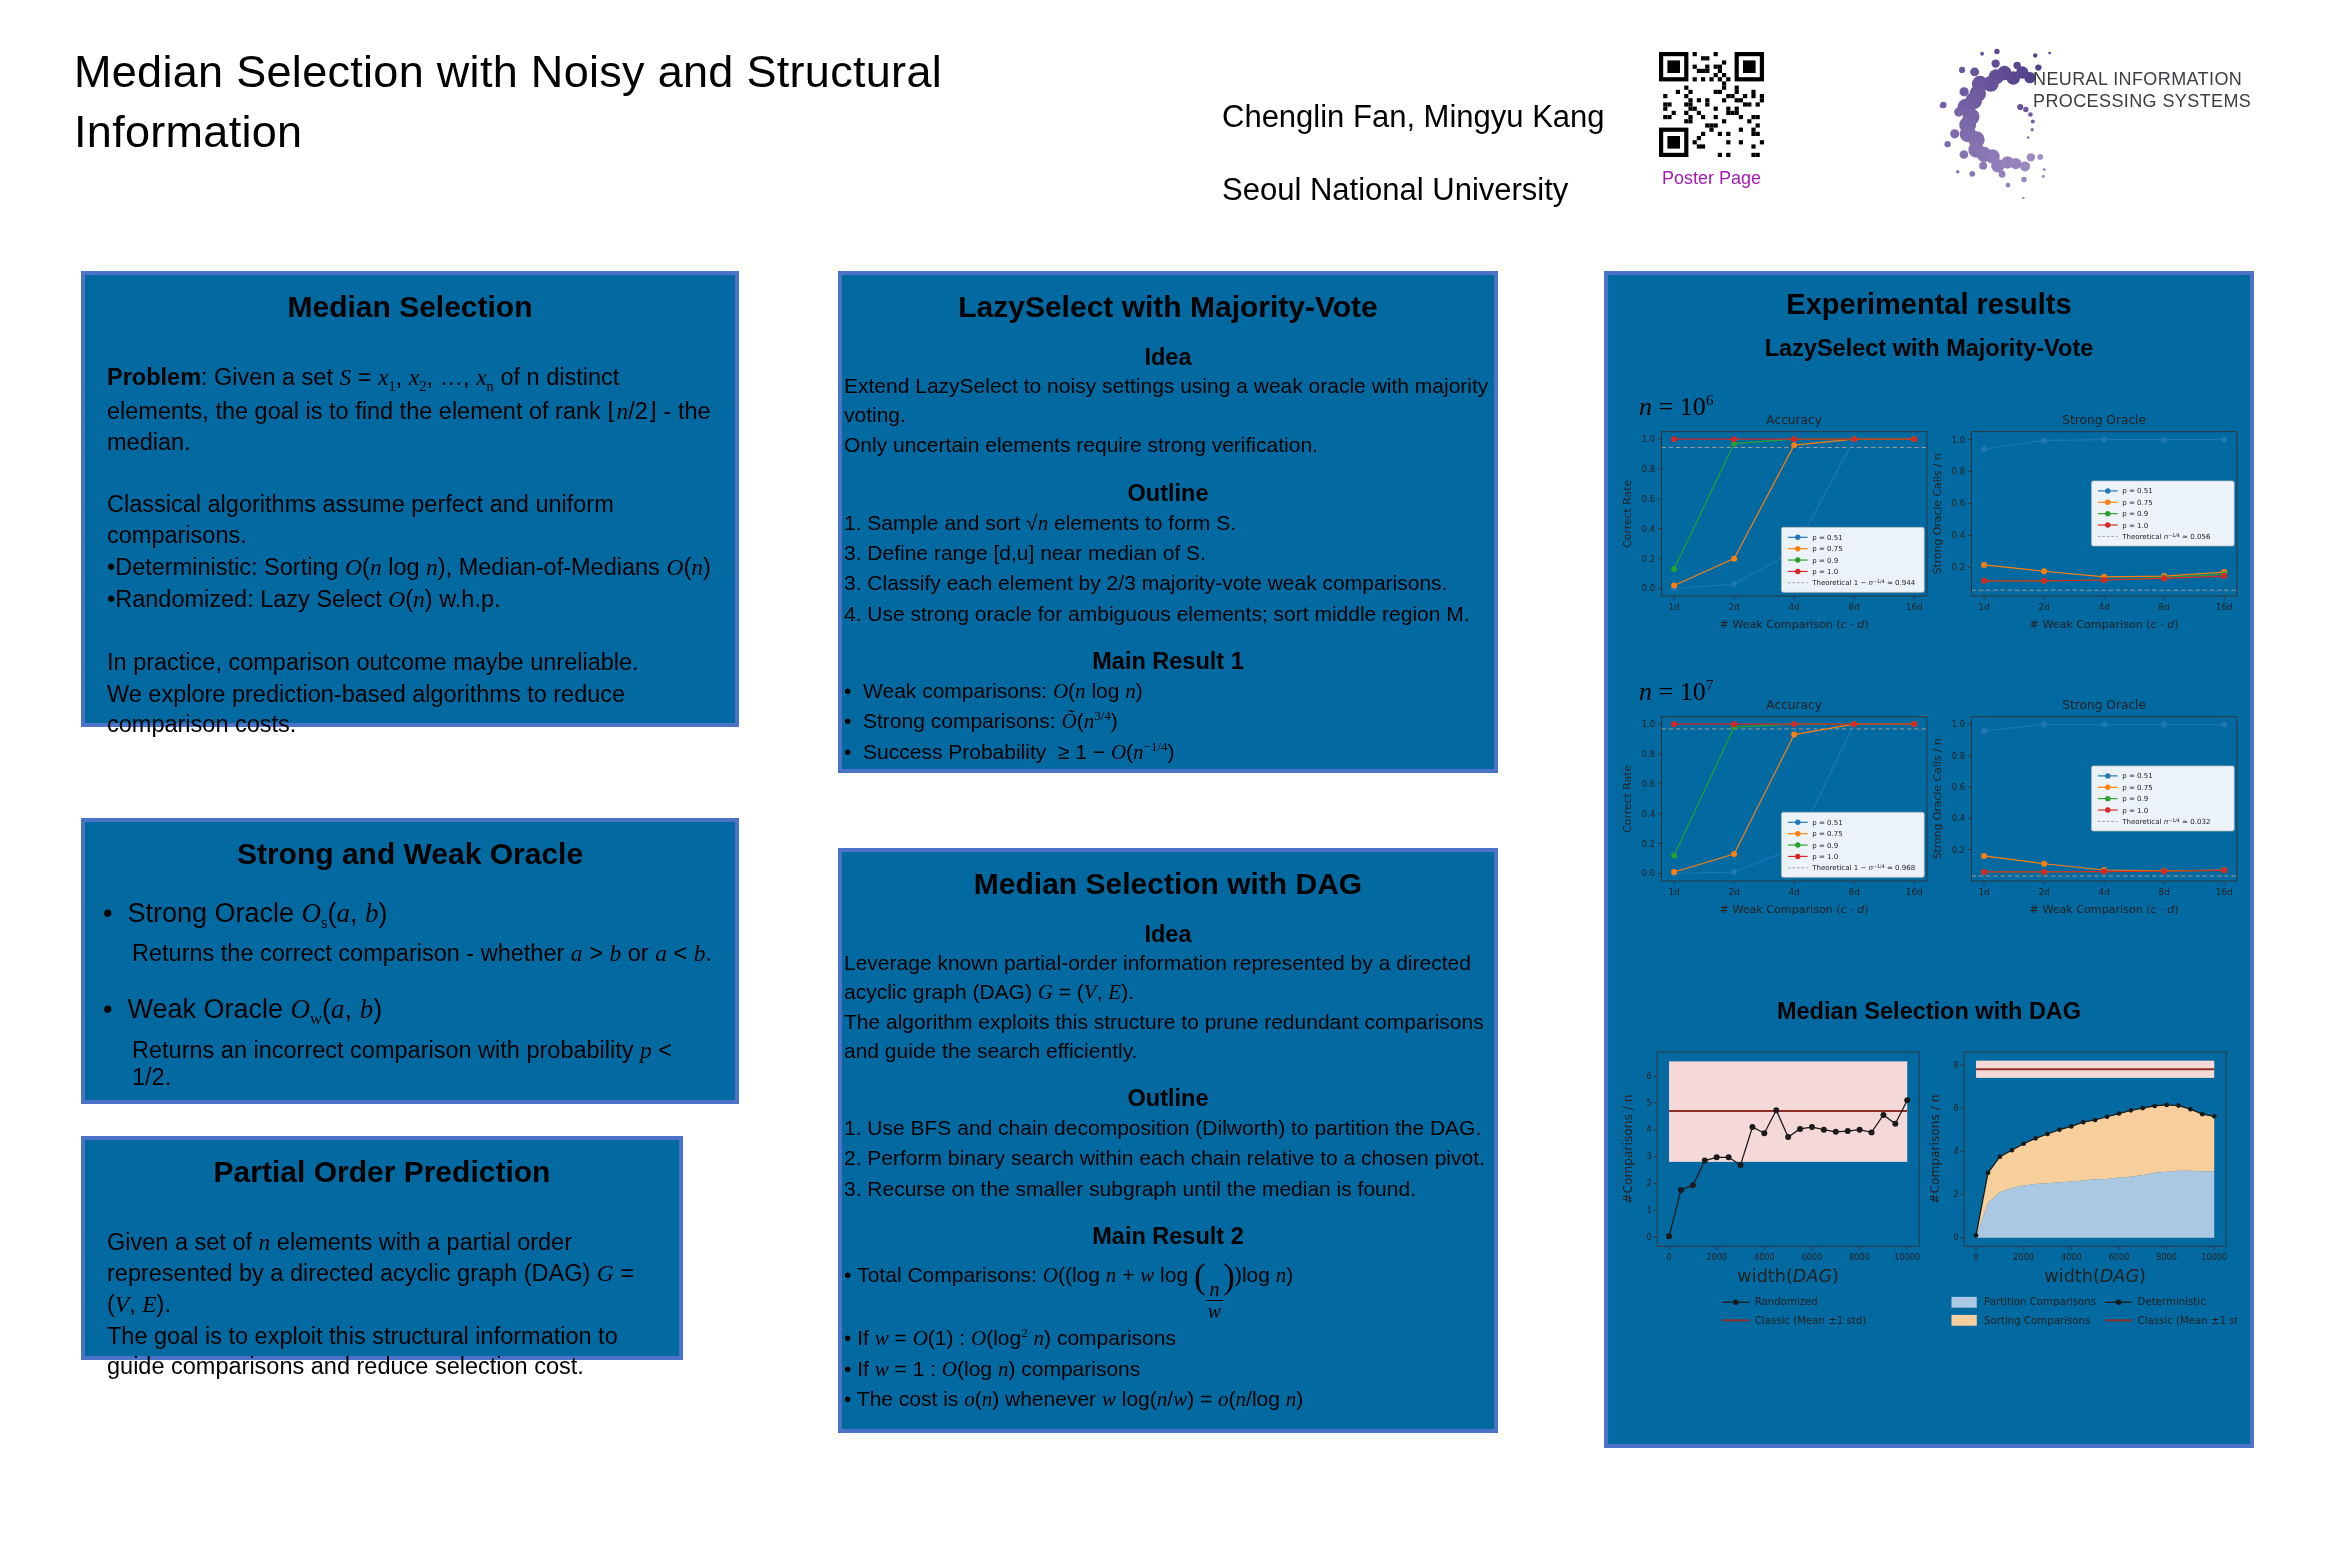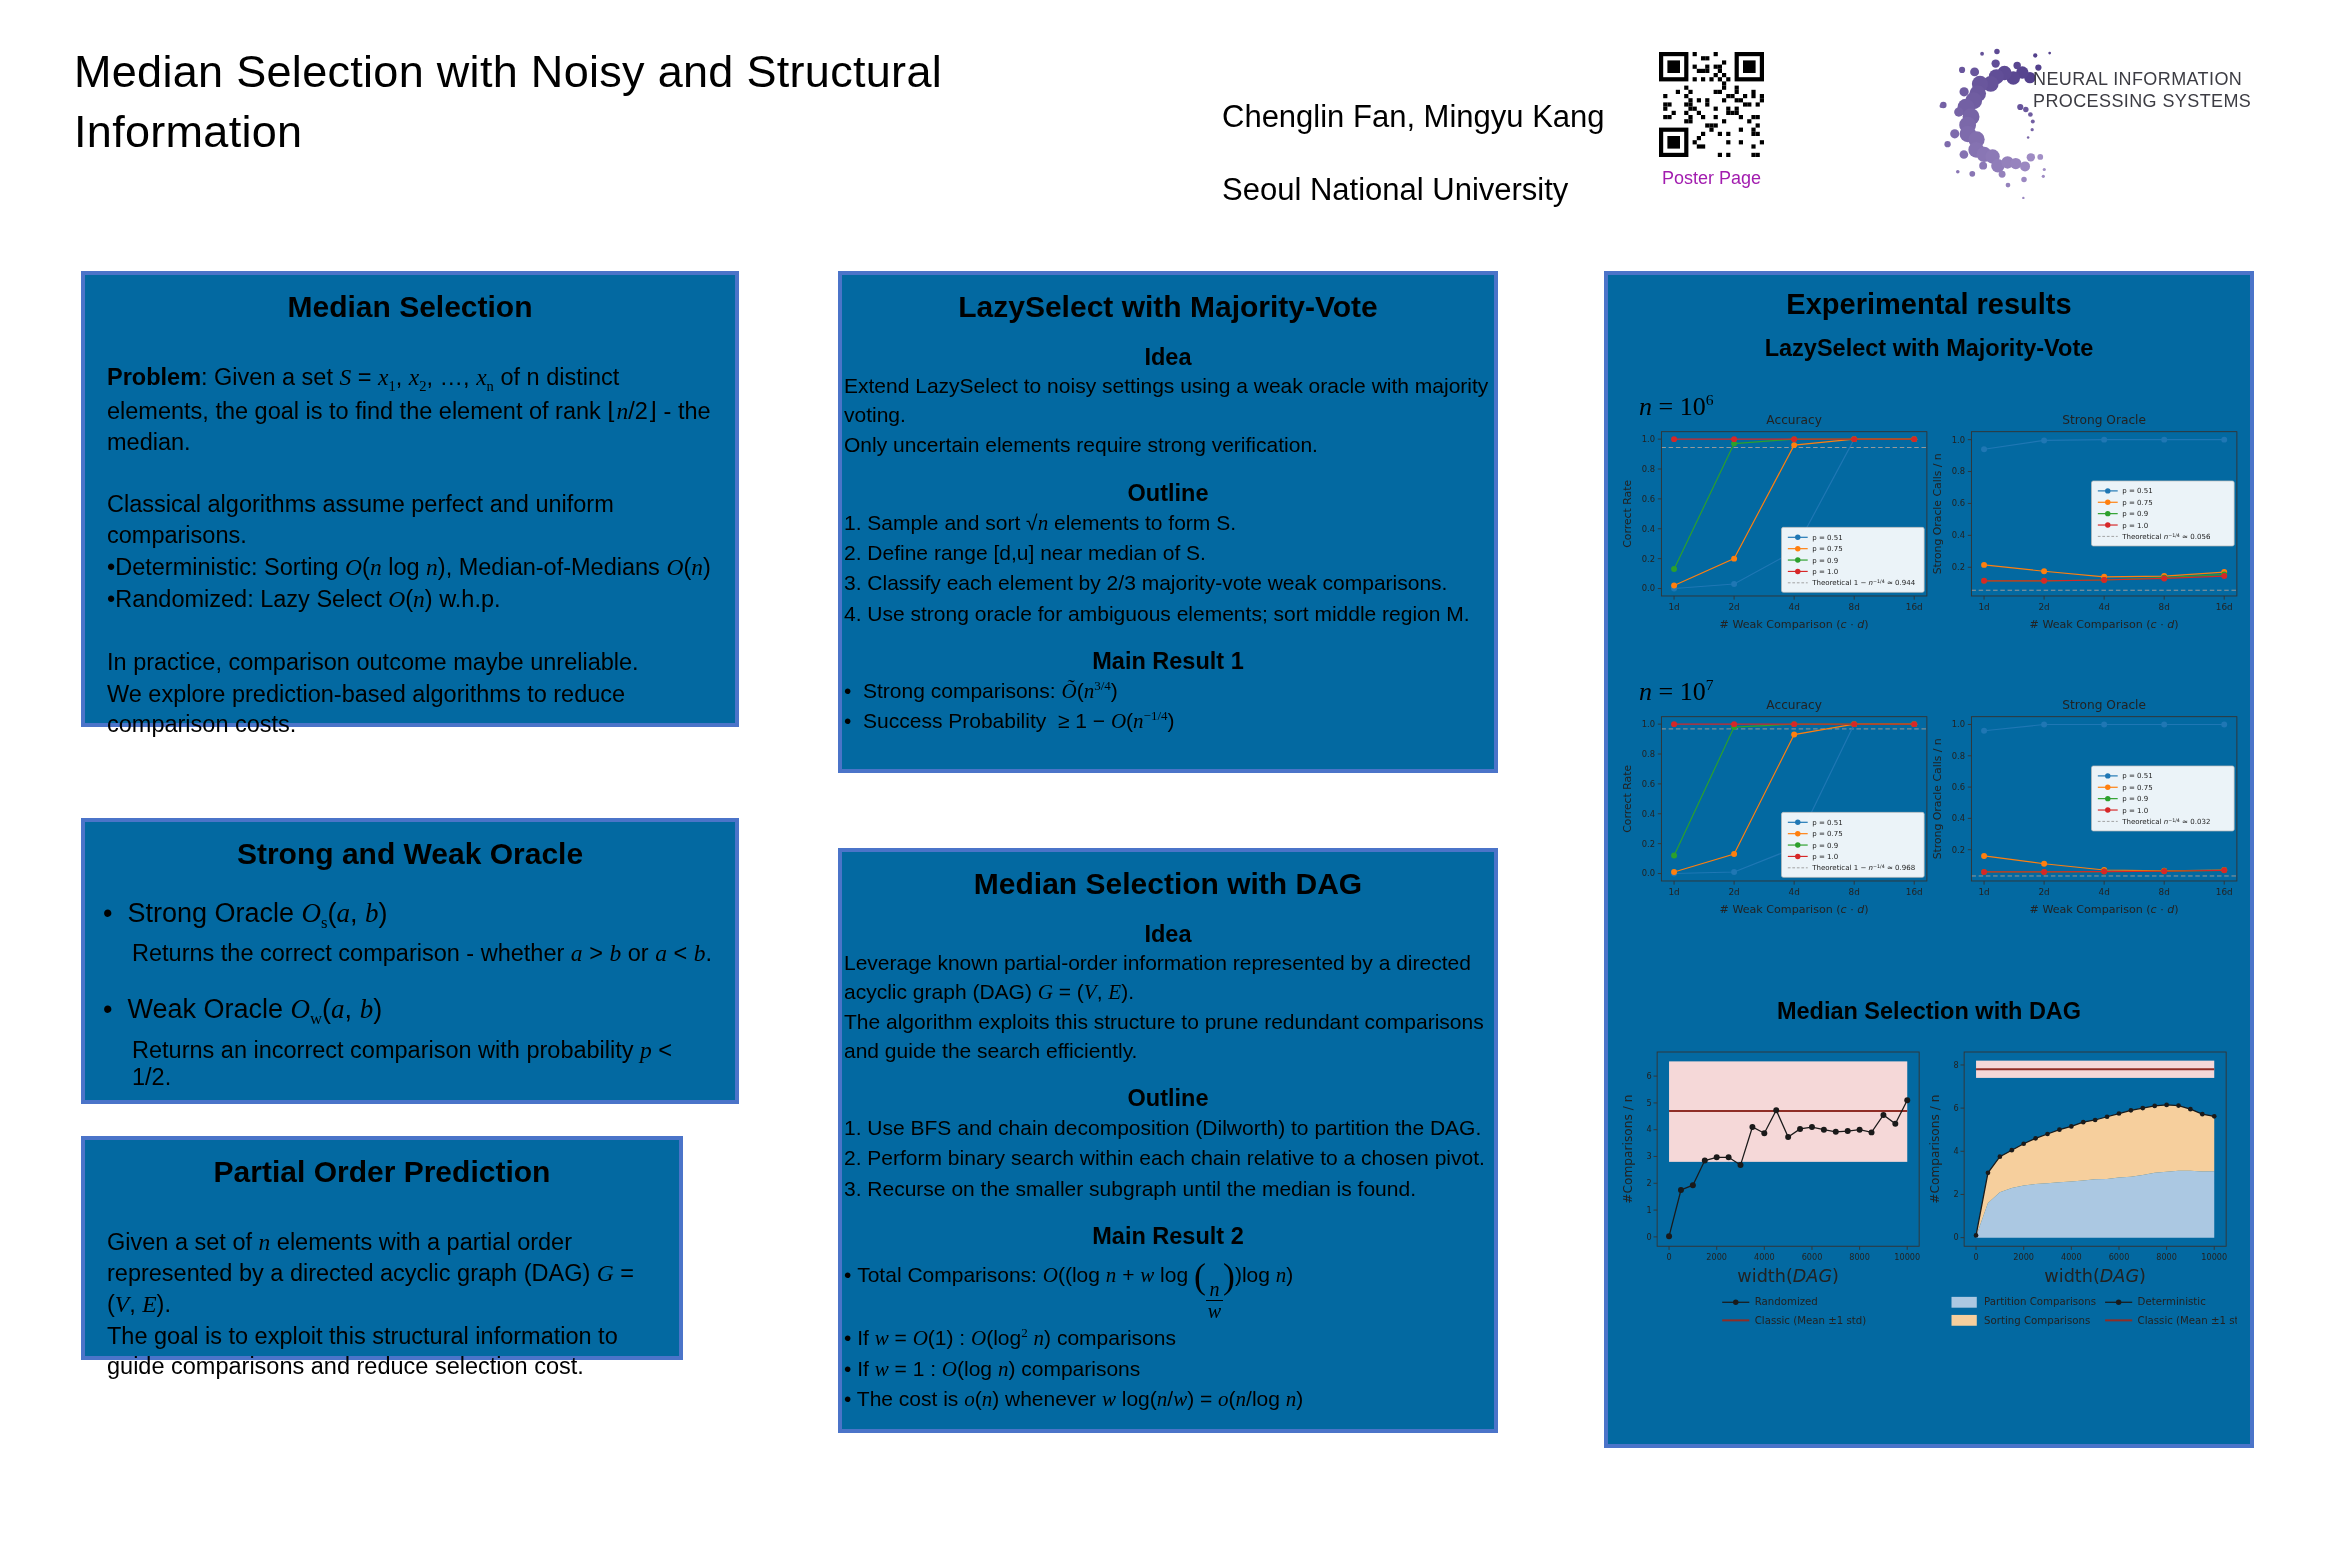--- a/index.html
+++ b/index.html
@@ -253,24 +253,25 @@
   <p class="t">The goal is to exploit this structural information to guide comparisons and reduce selection cost.</p>
 </section>
 
 <section class="box mid" style="left:838px;top:271px;width:660px;height:502px">
   <h2>LazySelect with Majority-Vote</h2>
   <h3>Idea</h3>
   <p class="t">Extend LazySelect to noisy settings using a weak oracle with majority voting.</p>
   <p class="t">Only uncertain elements require strong verification.</p>
   <h3>Outline</h3>
   <p class="t">1. Sample and sort √<i>n</i> elements to form S.</p>
-  <p class="t">2. Define range [d,u] near median of S.</p>
+  <p class="t">3. Define range [d,u] near median of S.</p>
   <p class="t">3. Classify each element by 2/3 majority-vote weak comparisons.</p>
   <p class="t">4. Use strong oracle for ambiguous elements; sort middle region M.</p>
   <h3>Main Result 1</h3>
+  <p class="t">•&nbsp; Weak comparisons: <i>O</i>(<i>n</i> log <i>n</i>)</p>
   <p class="t">•&nbsp; Strong comparisons: <i>Õ</i>(<i>n</i><sup>3/4</sup>)</p>
   <p class="t">•&nbsp;&nbsp;Success Probability&nbsp; ≥ 1 − <i>O</i>(<i>n</i><sup>−1/4</sup>)</p>
 </section>
 
 <section class="box mid" style="left:838px;top:848px;width:660px;height:585px">
   <h2>Median Selection with DAG</h2>
   <h3>Idea</h3>
   <p class="t">Leverage known partial-order information represented by a directed acyclic graph (DAG) <i>G</i> = (<i>V</i>, <i>E</i>).</p>
   <p class="t">The algorithm exploits this structure to prune redundant comparisons and guide the search efficiently.</p>
   <h3>Outline</h3>

